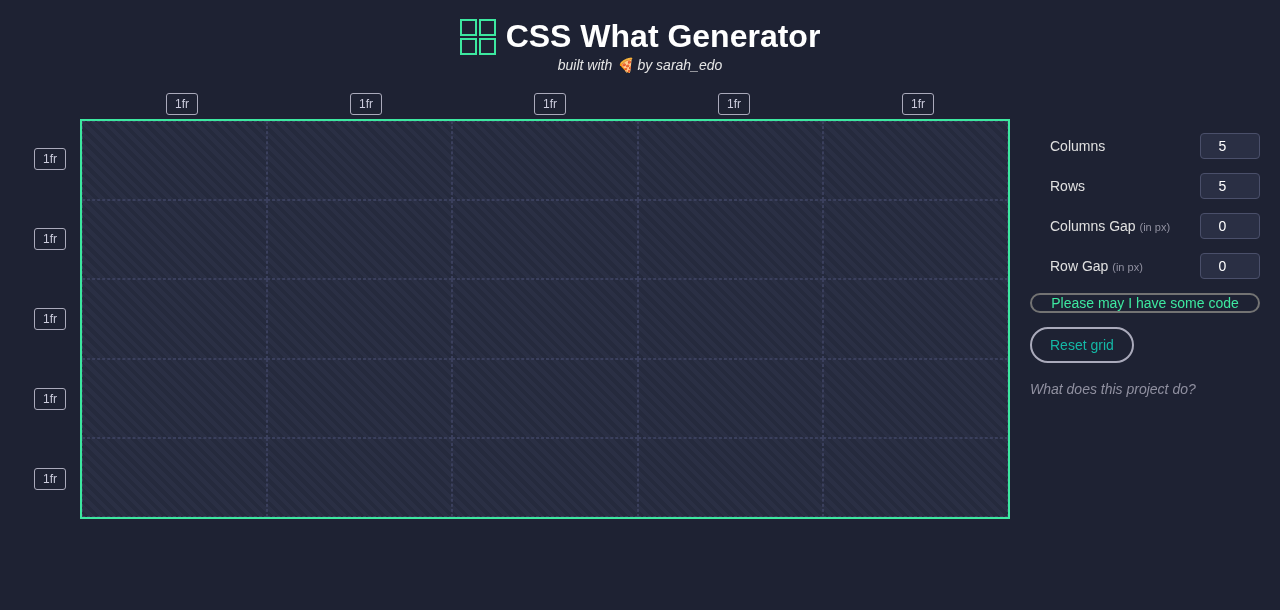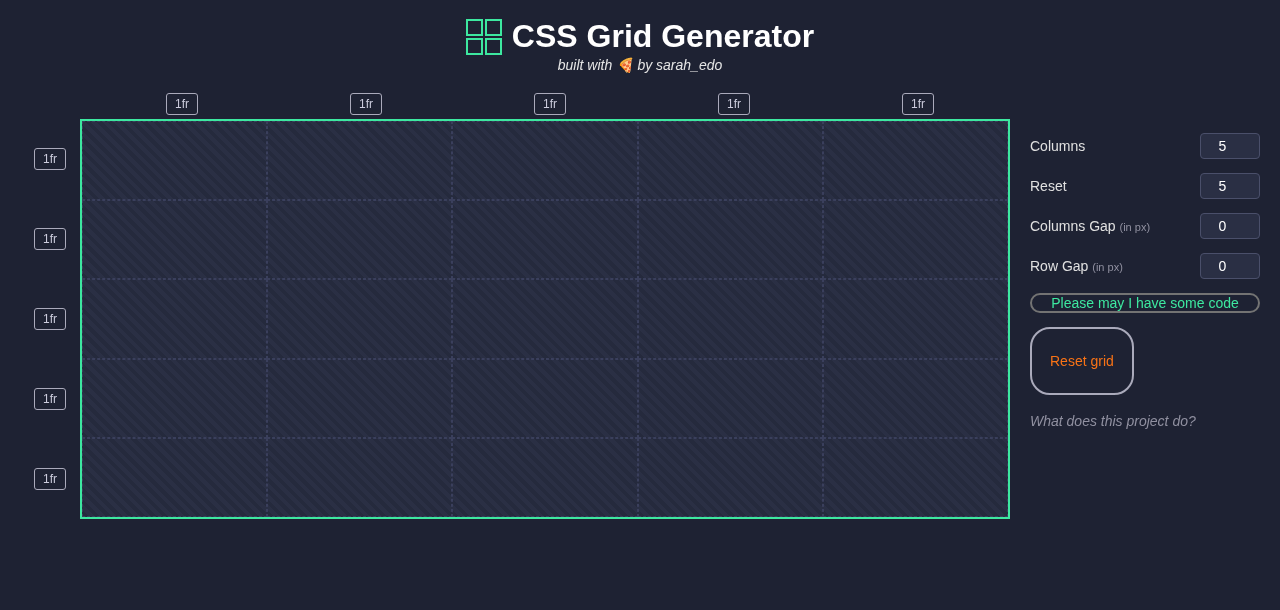--- a/index.html
+++ b/index.html
@@ -137,20 +137,21 @@
       padding-top: 40px;
       display: flex;
       flex-direction: column;
       gap: 14px;
     }
 
     .control-row {
       display: flex;
       align-items: center;
       justify-content: space-between;
+      margin-left: 20px;
     }
 
     .control-label {
       font-size: 14px;
       color: #e0e0e0;
     }
 
     .control-label .unit {
       font-size: 11px;
       color: #9090a0;
@@ -177,23 +178,23 @@
       border-radius: 25px;
       cursor: pointer;
       width: 100%;
       margin-top: 0;
       font-weight: 500;
     }
 
     .btn-reset {
       background: transparent;
       border: 2px solid #aab;
-      color: #f97316;
-      font-size: 14px;
-      padding: 24px 18px;
+      color: #14b8a6;
+      font-size: 14px;
+      padding: 8px 18px;
       border-radius: 20px;
       cursor: pointer;
       width: fit-content;
       font-weight: 400;
     }
 
     .what-does-link {
       font-size: 14px;
       color: #9090a0;
       font-style: italic;
@@ -205,21 +206,21 @@
 <body>
 
 <div class="header">
   <div class="header-title-row">
     <svg class="grid-icon" viewBox="0 0 36 36" fill="none" xmlns="http://www.w3.org/2000/svg">
       <rect x="1" y="1" width="15" height="15" stroke="#3de8a0" stroke-width="2" fill="none"></rect>
       <rect x="20" y="1" width="15" height="15" stroke="#3de8a0" stroke-width="2" fill="none"></rect>
       <rect x="1" y="20" width="15" height="15" stroke="#3de8a0" stroke-width="2" fill="none"></rect>
       <rect x="20" y="20" width="15" height="15" stroke="#3de8a0" stroke-width="2" fill="none"></rect>
     </svg>
-    <h1 class="app-title">CSS Grid Generator</h1>
+    <h1 class="app-title">CSS What Generator</h1>
   </div>
   <p class="subtitle">built with 🍕 by sarah_edo</p>
 </div>
 
 <div class="main-area">
 
   <div class="grid-wrapper">
 
     <div class="col-labels-row">
       <div class="col-label">
@@ -291,21 +292,21 @@
   </div>
 
   <div class="controls-panel">
 
     <div class="control-row">
       <label class="control-label">Columns</label>
       <input class="control-input" type="number" value="5" style="">
     </div>
 
     <div class="control-row">
-      <label class="control-label">Reset</label>
+      <label class="control-label">Rows</label>
       <input class="control-input" type="number" value="5" style="">
     </div>
 
     <div class="control-row">
       <label class="control-label">
         <span>Columns Gap</span>
         <span class="unit">(in px)</span>
       </label>
       <input class="control-input" type="number" value="0" style="">
     </div>

